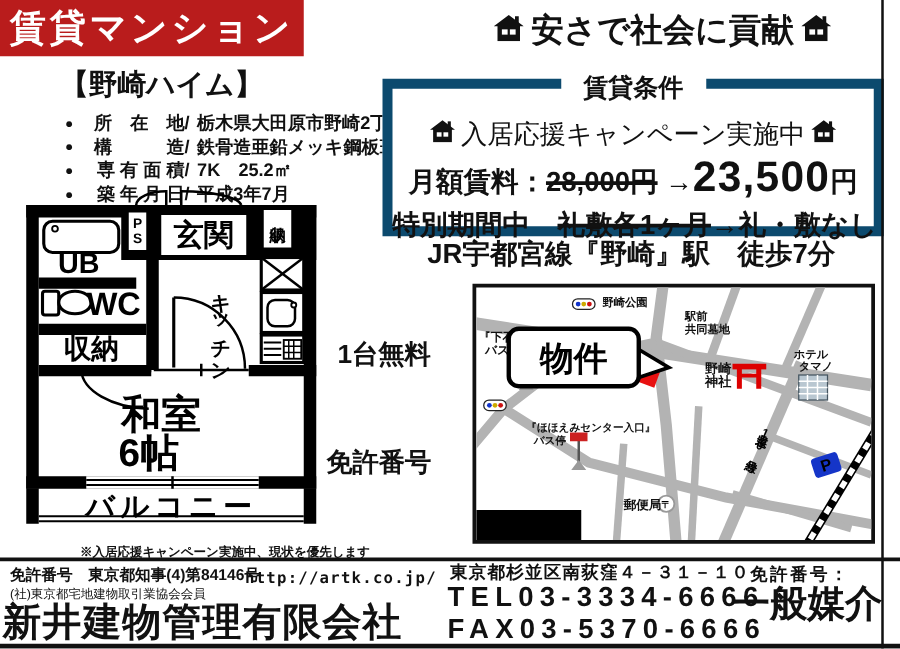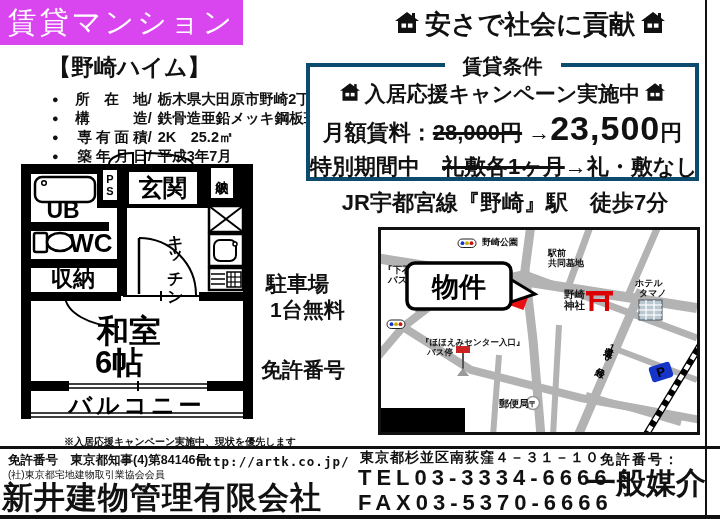--- a/index.html
+++ b/index.html
@@ -1,37 +1,37 @@
 <!DOCTYPE html>
 <html><head>
 <meta charset="utf-8">
 <style>
   html,body{margin:0;padding:0;background:#e8e8e8;}
   .page{position:relative;width:720px;height:519px;background:#fff;overflow:hidden;
         font-family:"Liberation Sans",sans-serif;color:#111;}
   .abs{position:absolute;}
   
-  .banner{left:0;top:0;width:243px;height:45px;background:#d946ef;color:#fff;
+  .banner{left:0;top:0;width:243px;height:45px;background:#b91c1c;color:#fff;
           display:flex;align-items:center;justify-content:center;
-          font-size:29px;font-weight:normal;letter-spacing:3px;}
+          font-size:29px;font-weight:bold;letter-spacing:3px;}
   .slogan{left:352px;top:7px;width:356px;display:flex;align-items:center;justify-content:center;
           gap:6px;font-size:26px;font-weight:bold;}
   .house{display:inline-block;}
   
   .propname{left:48px;top:52px;font-size:23px;font-weight:bold;}
   .details{left:52px;top:90px;font-size:14.5px;font-weight:bold;line-height:19px;white-space:nowrap;}
   .details .bul{font-size:11px;margin-right:7px;vertical-align:1px;}
   .details .lab{display:inline-block;width:82px;text-align:right;}
   .details .sl{margin:0 6px 0 0;}
   
-  .cond{left:306px;top:63px;width:385px;height:110px;border:4px solid #0c4a6e;background:#fff;}
+  .cond{left:306px;top:63px;width:385px;height:110px;border:8px solid #0c4a6e;background:#fff;}
   .cond .legend{position:absolute;top:-14px;left:50%;transform:translateX(-50%);
                 background:#fff;padding:0 18px;font-size:20px;font-weight:bold;white-space:nowrap;}
   .cond .rows{padding-top:12px;text-align:center;}
-  .r1{font-size:21px;font-weight:bold;line-height:30px;display:flex;justify-content:center;align-items:center;gap:5px;}
+  .r1{font-size:21px;font-weight:normal;line-height:30px;display:flex;justify-content:center;align-items:center;gap:5px;margin-top:10px;}
   .r2{font-size:22px;font-weight:bold;line-height:38px;white-space:nowrap;}
   .r2 .big{font-size:34px;letter-spacing:1px;}
   .r3{font-size:22px;font-weight:bold;line-height:30px;white-space:nowrap;}
   .strike{text-decoration:line-through;text-decoration-thickness:3px;}
   .gap16{display:inline-block;width:22px;}
   .access{left:320px;top:188px;width:370px;text-align:center;font-size:22px;font-weight:bold;white-space:nowrap;}
   
   .parking{left:266px;top:271px;font-size:21px;font-weight:bold;line-height:26px;}
   .parking .l2{margin-left:4px;}
   .aircon{left:261px;top:356px;font-size:21px;font-weight:bold;}
@@ -87,21 +87,21 @@
 
   <div class="abs propname">【野崎ハイム】</div>
   <div class="abs details">
     <div>
       <span class="bul">●</span><span class="lab">所　在　地</span><span class="sl">/</span><span>栃木県大田原市野崎2丁目20-9</span>
     </div>
     <div>
       <span class="bul">●</span><span class="lab">構　　　造</span><span class="sl">/</span><span>鉄骨造亜鉛メッキ鋼板葺3階建</span>
     </div>
     <div>
-      <span class="bul">●</span><span class="lab">専 有 面 積</span><span class="sl">/</span><span>2K　25.2㎡</span>
+      <span class="bul">●</span><span class="lab">専 有 面 積</span><span class="sl">/</span><span>7K　25.2㎡</span>
     </div>
     <div>
       <span class="bul">●</span><span class="lab">築 年 月 日</span><span class="sl">/</span><span>平成3年7月</span>
     </div>
   </div>
 
   <svg class="abs" style="left:19px;top:152px;" width="236" height="272" viewBox="0 0 236 272">
 
     <g stroke="#000" stroke-width="2" fill="none">
       <line x1="114" y1="0" x2="114" y2="12"></line>
@@ -224,21 +224,20 @@
       </div>
       <div class="r3">
         <span>特別期間中</span><span class="gap16"></span><span class="strike">礼敷各1ヶ月</span><span>→</span><span>礼・敷なし</span>
       </div>
     </div>
   </div>
 
   <div class="abs access">JR宇都宮線『野崎』駅　徒歩7分</div>
 
   <div class="abs parking">
-    <div>駐車場</div>
     <div class="l2">1台無料</div>
   </div>
   <div class="abs aircon">免許番号</div>
 
   <div class="abs mapbox">
     <svg width="316" height="202" viewBox="0 0 316 202">
 
       <g stroke="#b3b3b3" fill="none">
         <path d="M-6,28 L316,78" stroke-width="10"></path>
         <path d="M144,44 L316,108" stroke-width="7"></path>

